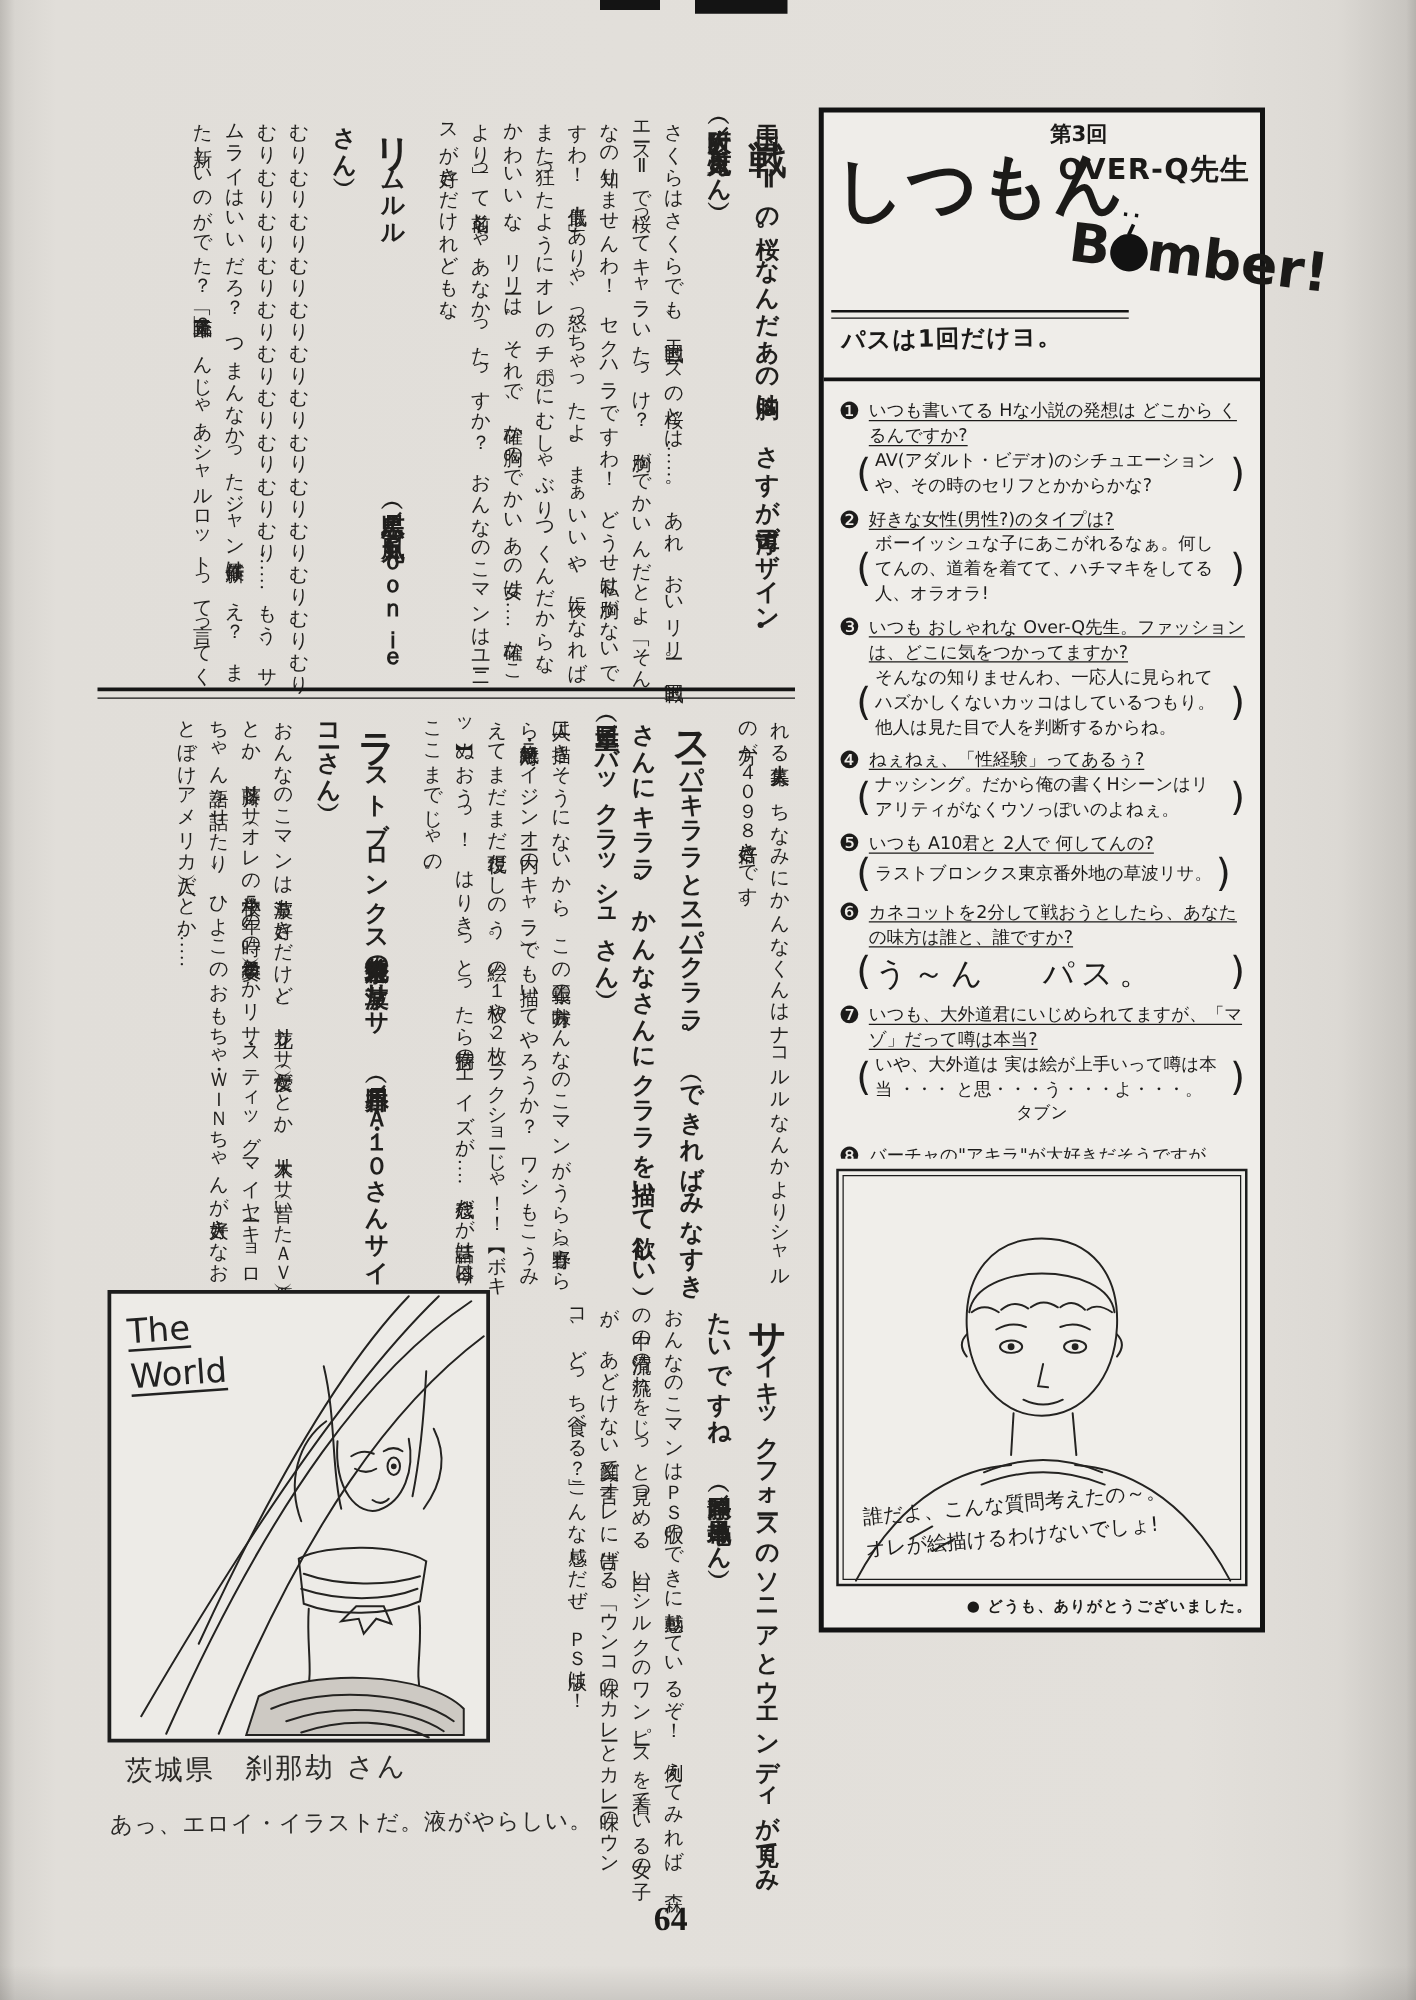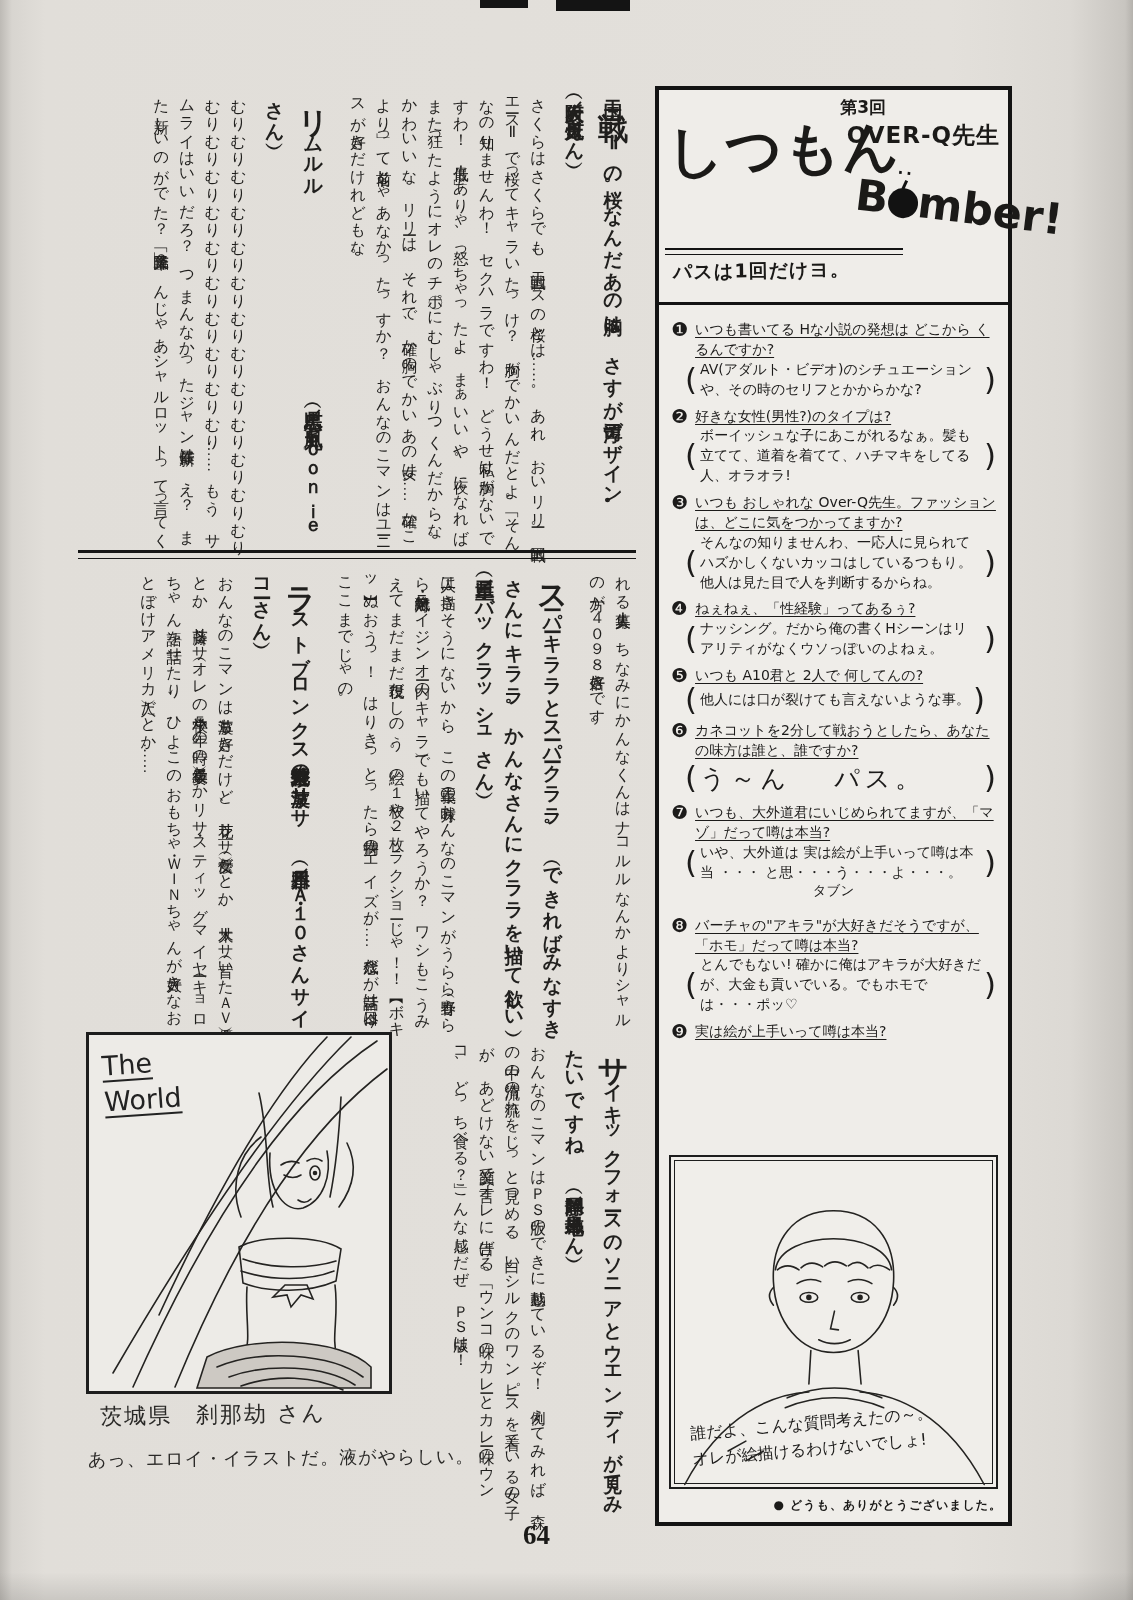--- a/index.html
+++ b/index.html
@@ -23,21 +23,21 @@
   #illustration{position:absolute;left:86px;top:1032px;width:300px;height:356px;
     border:3px solid #1d1d1d;background:#edebe7;}
   #illu-label{position:absolute;left:14px;top:10px;width:105px;font-family:"DejaVu Sans",sans-serif;
     font-size:27px;line-height:1.35;transform:rotate(-4deg);text-decoration:underline;text-underline-offset:5px;color:#222;}
   .illu-caption{position:absolute;font-family:"DejaVu Sans",sans-serif;color:#2a2927;}
   #illu-credit{left:100px;top:1400px;font-size:22px;letter-spacing:2px;transform:rotate(-1deg);}
   #illu-comment{left:88px;top:1446px;font-size:18px;letter-spacing:1px;transform:rotate(-.5deg);}
   #page-number{position:absolute;left:460px;top:1520px;width:90px;text-align:right;
     font-size:27px;font-weight:700;font-family:"Liberation Serif",serif;}
   
-  #qa-box{position:absolute;left:655px;top:86px;width:357px;height:1440px;
+  #qa-box{position:absolute;left:655px;top:86px;width:357px;height:1220px;
     border:4px solid #131313;background:#efede9;display:flex;flex-direction:column;box-sizing:border-box;}
   #qa-header{position:relative;height:212px;border-bottom:3px solid #131313;flex:none;
     font-family:"DejaVu Sans",sans-serif;}
   #qa-round{position:absolute;right:122px;top:6px;font-size:17px;font-weight:700;}
   #qa-teacher{position:absolute;right:8px;top:30px;font-size:23px;font-weight:700;letter-spacing:1px;margin-left:24px;}
   #qa-title-jp{position:absolute;left:8px;top:22px;font-size:56px;font-weight:700;letter-spacing:1px;
     transform:rotate(-1.5deg);}
   #qa-title-en{position:absolute;left:196px;top:92px;font-size:43px;font-weight:700;transform:rotate(7deg);white-space:nowrap;}
   .bomb{display:inline-block;width:30px;height:30px;background:#121212;border-radius:50%;position:relative;margin:0 0 -3px;}
   .bomb::before{content:"";position:absolute;top:-8px;left:13px;width:3px;height:9px;background:#121212;transform:rotate(18deg);}
@@ -154,21 +154,21 @@
         <span class="at">AV(アダルト・ビデオ)のシチュエーションや、その時のセリフとかからかな?</span>
         <span class="paren">)</span>
       </div>
 
     <div class="q">
         <span class="num">❷</span>
         <span class="qt">好きな女性(男性?)のタイプは?</span>
       </div>
     <div class="a">
         <span class="paren">(</span>
-        <span class="at">ボーイッシュな子にあこがれるなぁ。髪も立てて、道着を着てて、ハチマキをしてる人、オラオラ!</span>
+        <span class="at">ボーイッシュな子にあこがれるなぁ。何してんの、道着を着てて、ハチマキをしてる人、オラオラ!</span>
         <span class="paren">)</span>
       </div>
 
     <div class="q">
         <span class="num">❸</span>
         <span class="qt">いつも おしゃれな Over-Q先生。ファッションは、どこに気をつかってますか?</span>
       </div>
     <div class="a">
         <span class="paren">(</span>
         <span class="at">そんなの知りませんわ、一応人に見られてハズかしくないカッコはしているつもり。他人は見た目で人を判断するからね。</span>
@@ -184,21 +184,21 @@
         <span class="at">ナッシング。だから俺の書くHシーンはリアリティがなくウソっぽいのよねぇ。</span>
         <span class="paren">)</span>
       </div>
 
     <div class="q">
         <span class="num">❺</span>
         <span class="qt">いつも A10君と 2人で 何してんの?</span>
       </div>
     <div class="a">
         <span class="paren">(</span>
-        <span class="at">他人には口が裂けても言えないような事。</span>
+        <span class="at">ラストブロンクス東京番外地の草波リサ。</span>
         <span class="paren">)</span>
       </div>
 
     <div class="q">
         <span class="num">❻</span>
         <span class="qt">カネコットを2分して戦おうとしたら、あなたの味方は誰と、誰ですか?</span>
       </div>
     <div class="a big">
         <span class="paren">(</span>
         <span class="at">う～ん　 パス。</span>

